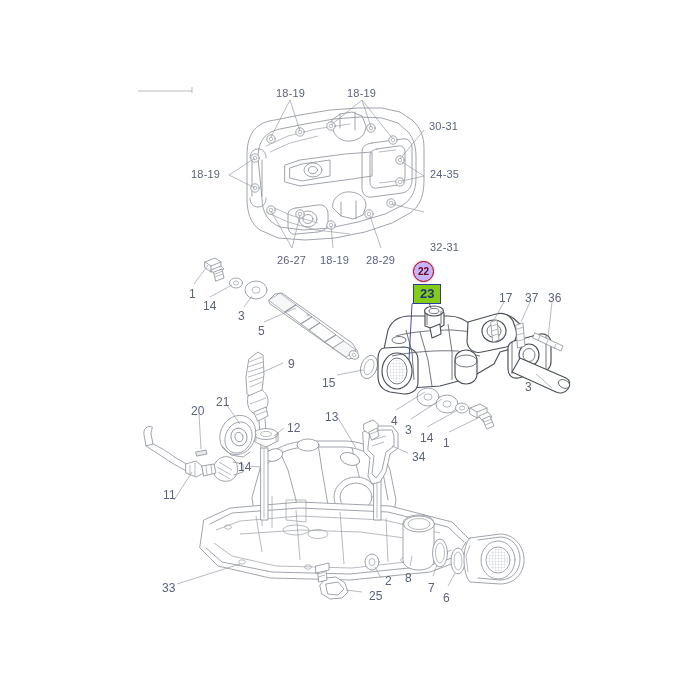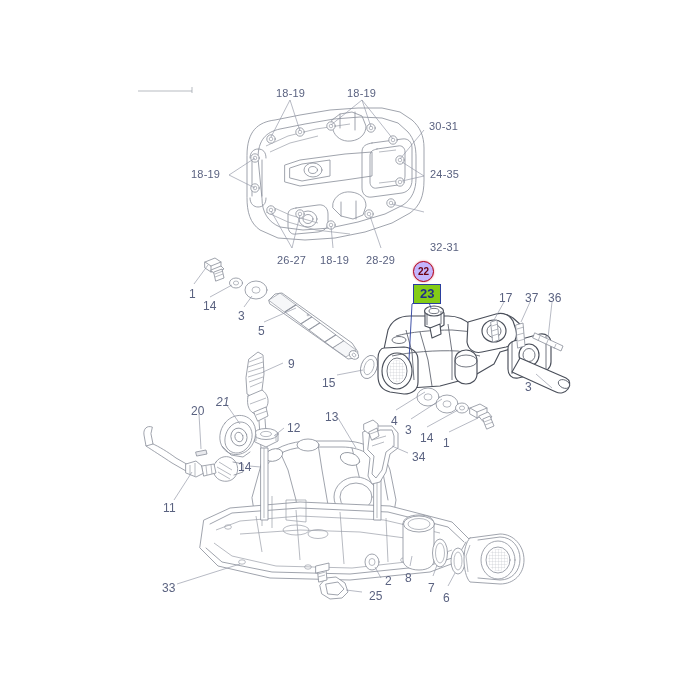--- a/index.html
+++ b/index.html
@@ -485,24 +485,24 @@
   <div class="lbl" style="left:366px;top:255px;">28-29</div>
 
   <div class="lbl num" style="left:189px;top:288px;">1</div>
   <div class="lbl num" style="left:203px;top:300px;">14</div>
   <div class="lbl num" style="left:238px;top:310px;">3</div>
   <div class="lbl num" style="left:258px;top:325px;">5</div>
   <div class="lbl num" style="left:288px;top:358px;">9</div>
   <div class="lbl num" style="left:322px;top:377px;">15</div>
   <div class="lbl num" style="left:287px;top:422px;">12</div>
   <div class="lbl num" style="left:325px;top:411px;">13</div>
-  <div class="lbl num" style="left:216px;top:396px;font-style:italic;">21</div>
+  <div class="lbl num" style="left:216px;top:396px;">21</div>
   <div class="lbl num" style="left:191px;top:405px;">20</div>
   <div class="lbl num" style="left:238px;top:461px;">14</div>
-  <div class="lbl num" style="left:163px;top:502px;">11</div>
+  <div class="lbl num" style="left:163px;top:489px;">11</div>
   <div class="lbl num" style="left:162px;top:582px;">33</div>
   <div class="lbl num" style="left:385px;top:575px;">2</div>
   <div class="lbl num" style="left:369px;top:590px;">25</div>
   <div class="lbl num" style="left:405px;top:572px;">8</div>
   <div class="lbl num" style="left:428px;top:582px;">7</div>
   <div class="lbl num" style="left:443px;top:592px;">6</div>
   <div class="lbl num" style="left:391px;top:415px;">4</div>
   <div class="lbl num" style="left:405px;top:424px;">3</div>
   <div class="lbl num" style="left:420px;top:432px;">14</div>
   <div class="lbl num" style="left:443px;top:437px;">1</div>

